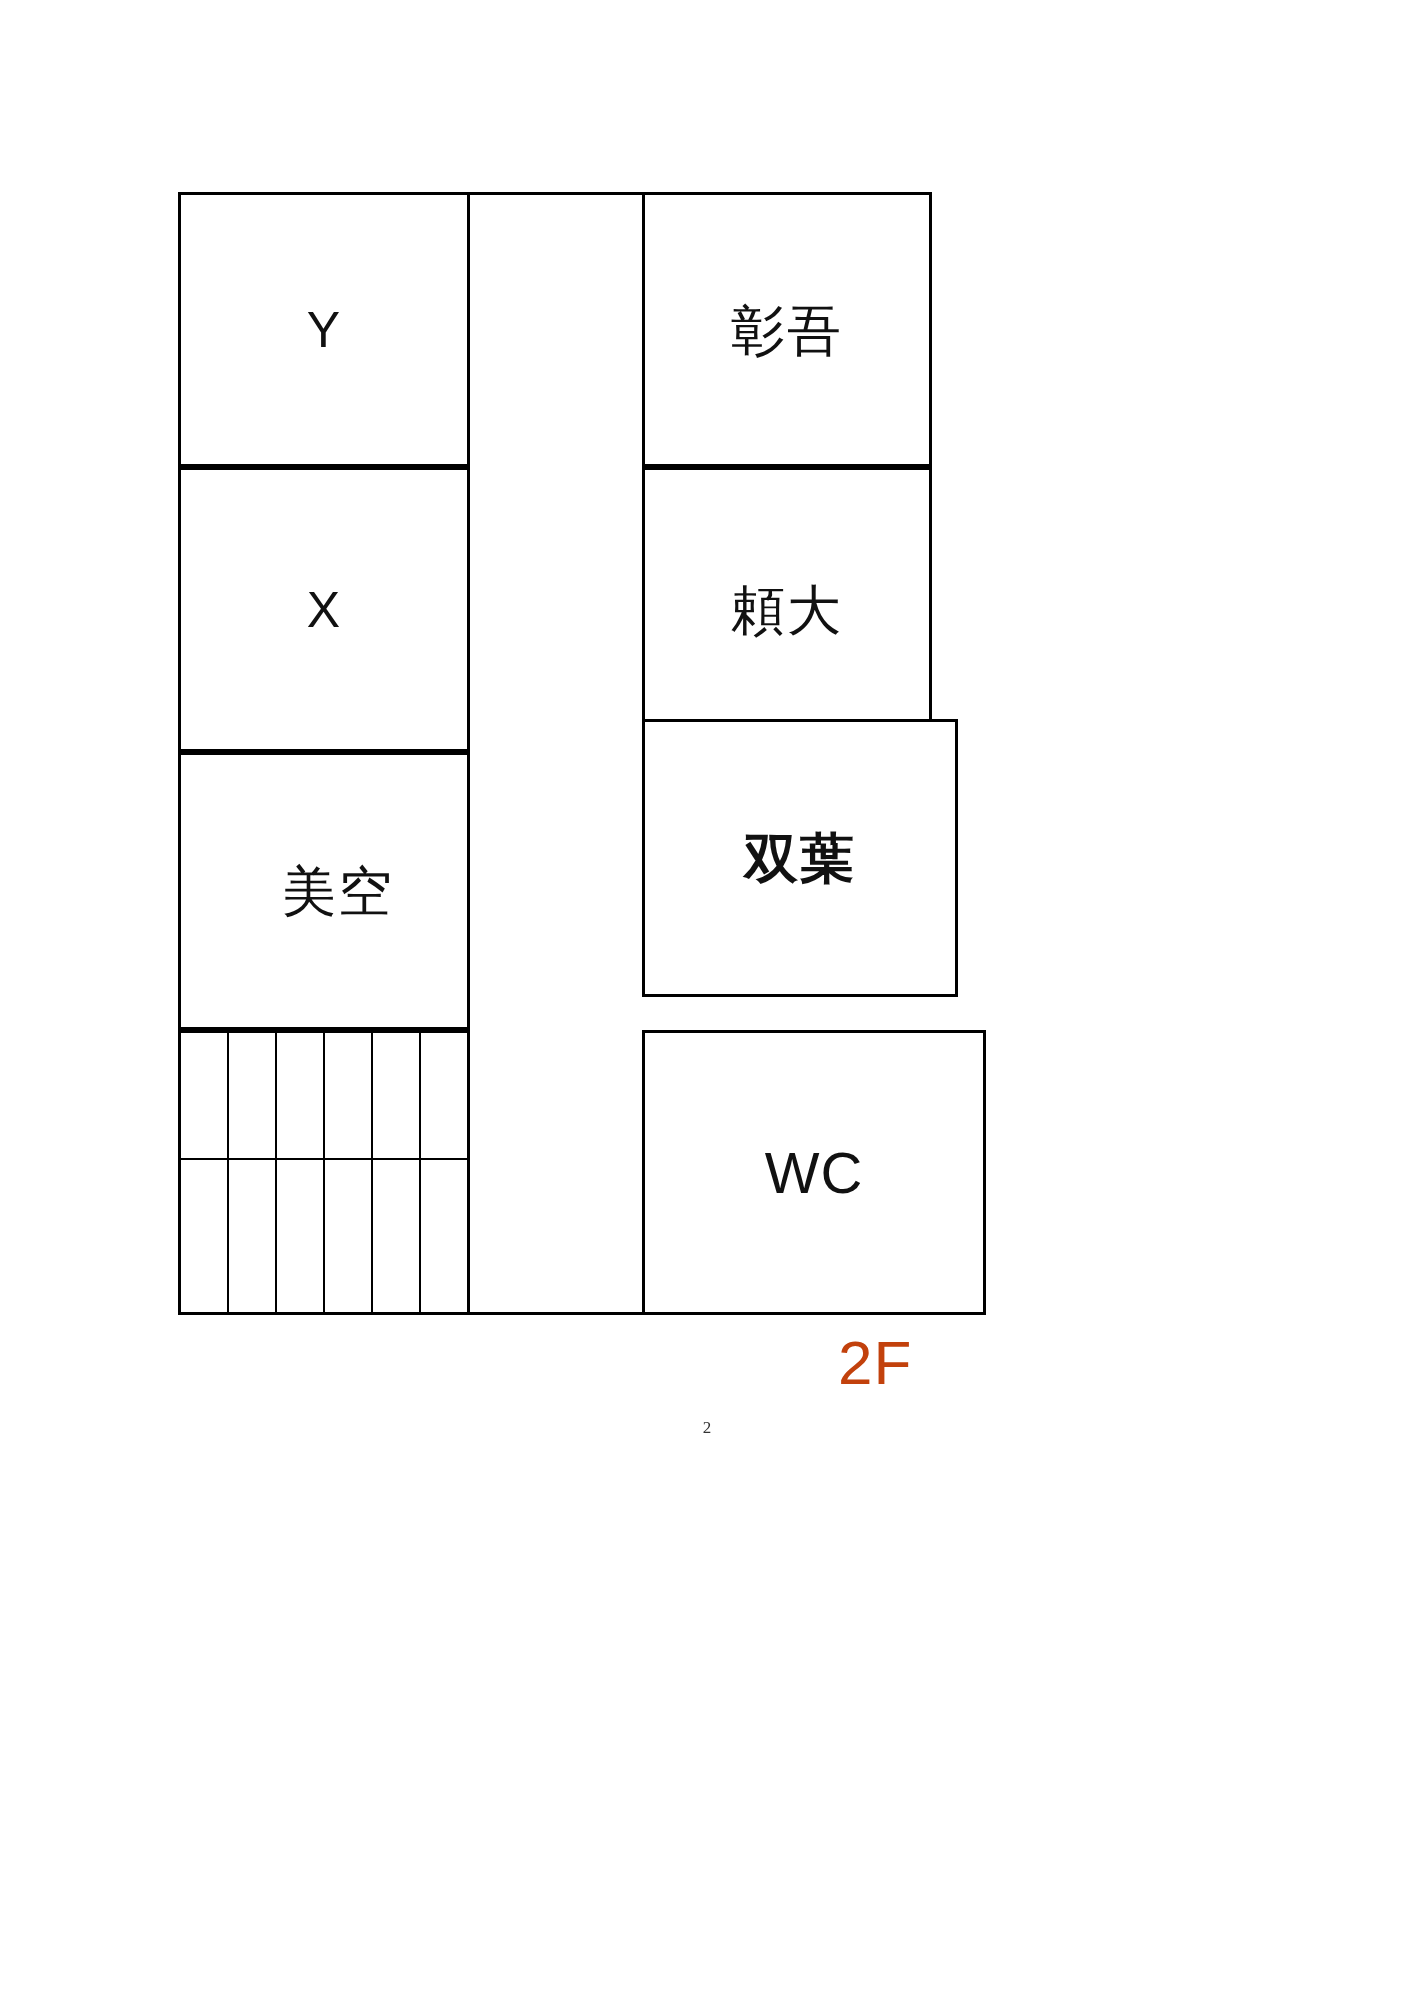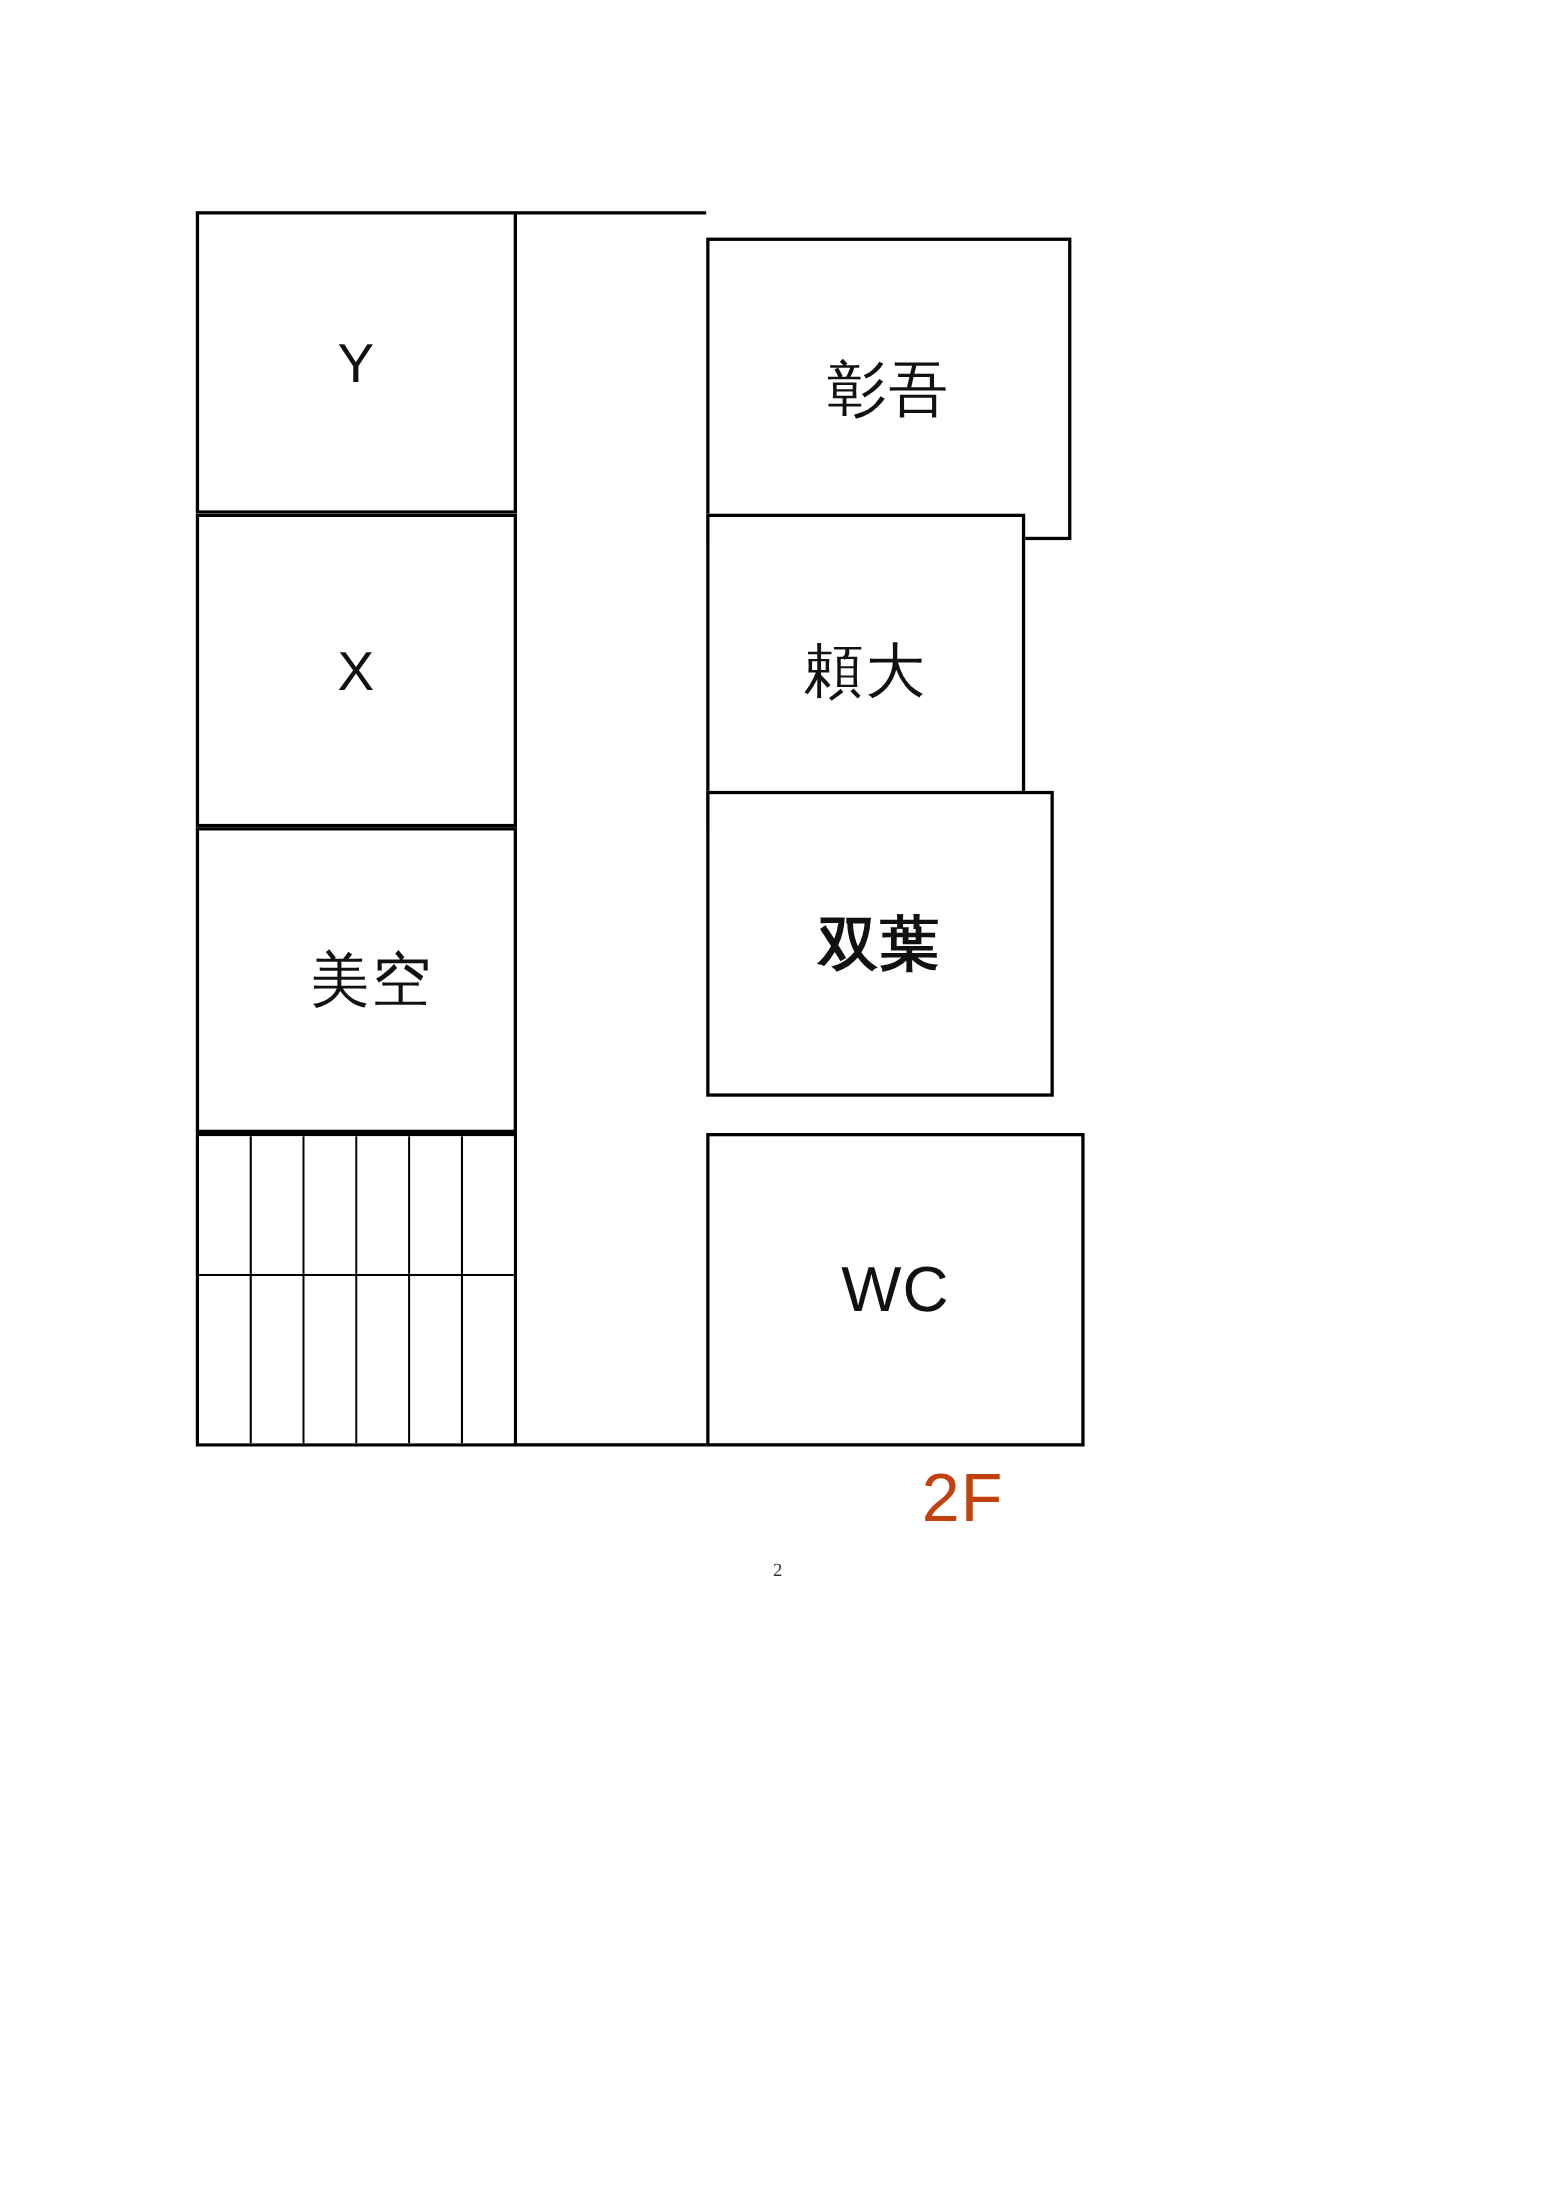--- a/index.html
+++ b/index.html
@@ -73,21 +73,21 @@
     top: 0px;
     width: 172px;
     height: 1123px;
     box-sizing: border-box;
     border-top: 3px solid #000000;
     border-bottom: 3px solid #000000;
     background: #ffffff;
   }
 
   
-  #room-shogo  { left: 464px; top: 0px;   width: 332px; height: 275px; margin-top: 24px; }
+  #room-shogo  { left: 464px; top: 0px;   width: 290px; height: 275px; }
   #room-raita  { left: 464px; top: 275px; width: 290px; height: 285px; }
   #room-futaba { left: 464px; top: 527px; width: 316px; height: 278px; font-weight: bold; }
   #room-wc     { left: 464px; top: 838px; width: 344px; height: 285px; }
 
   
   #stairs {
     position: absolute;
     left: 0px;
     top: 838px;
     width: 292px;

